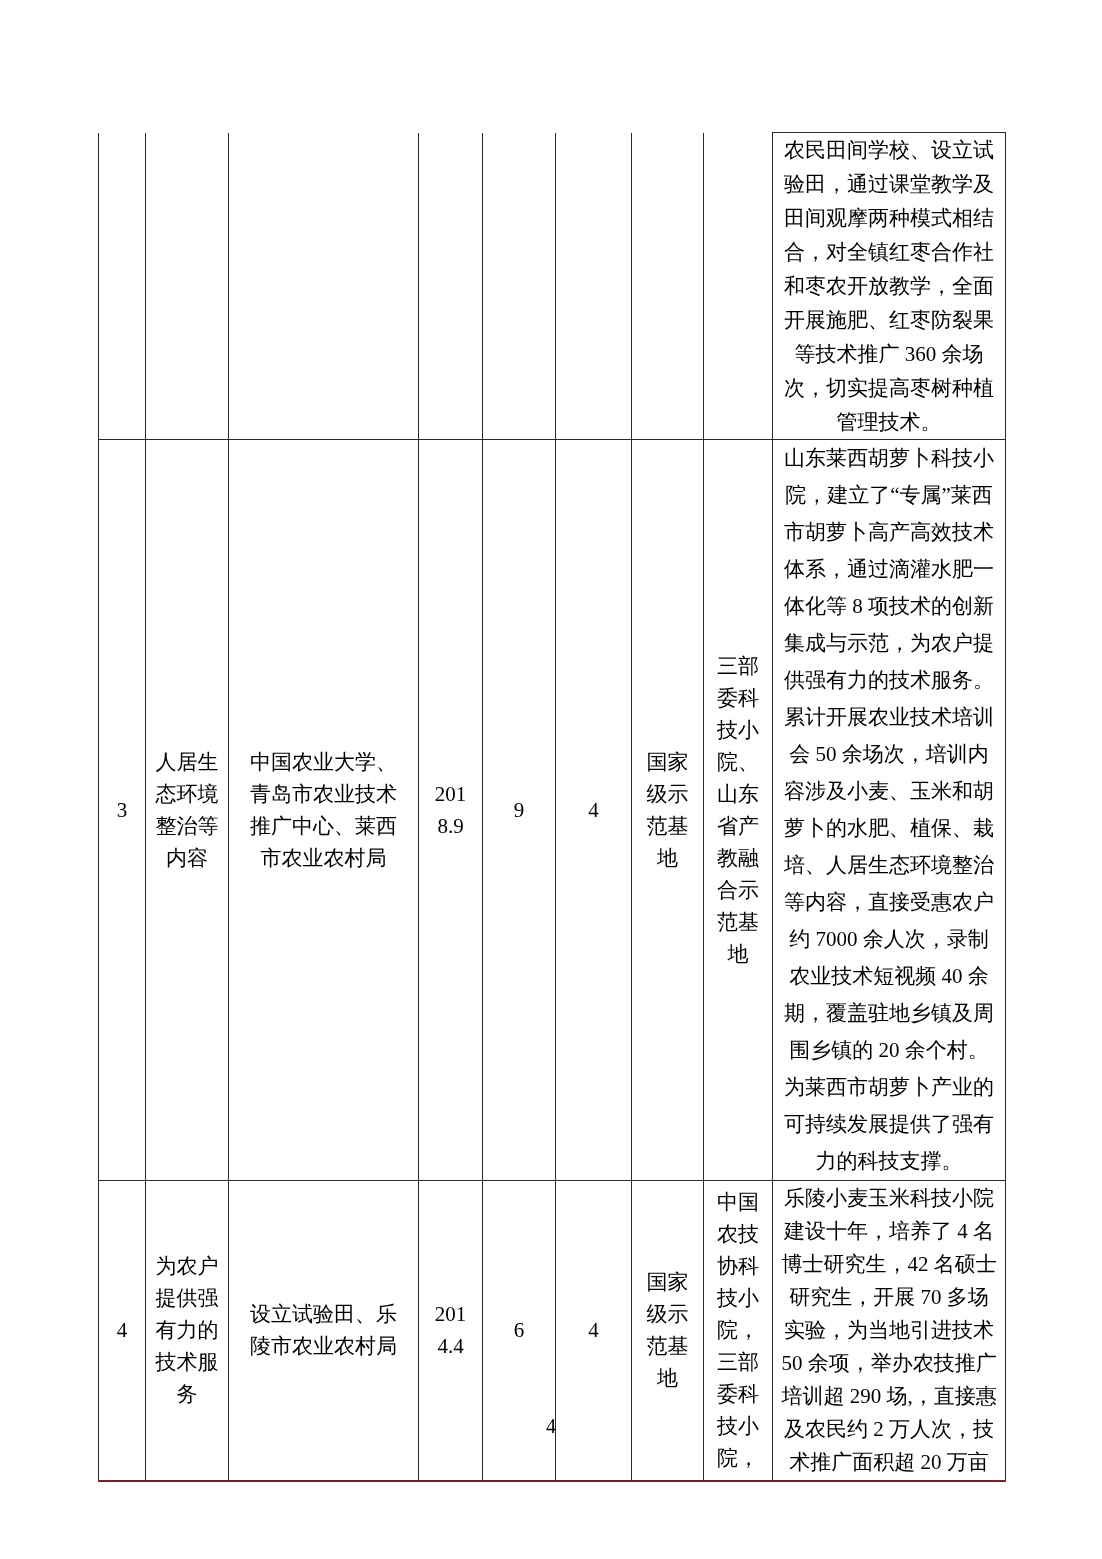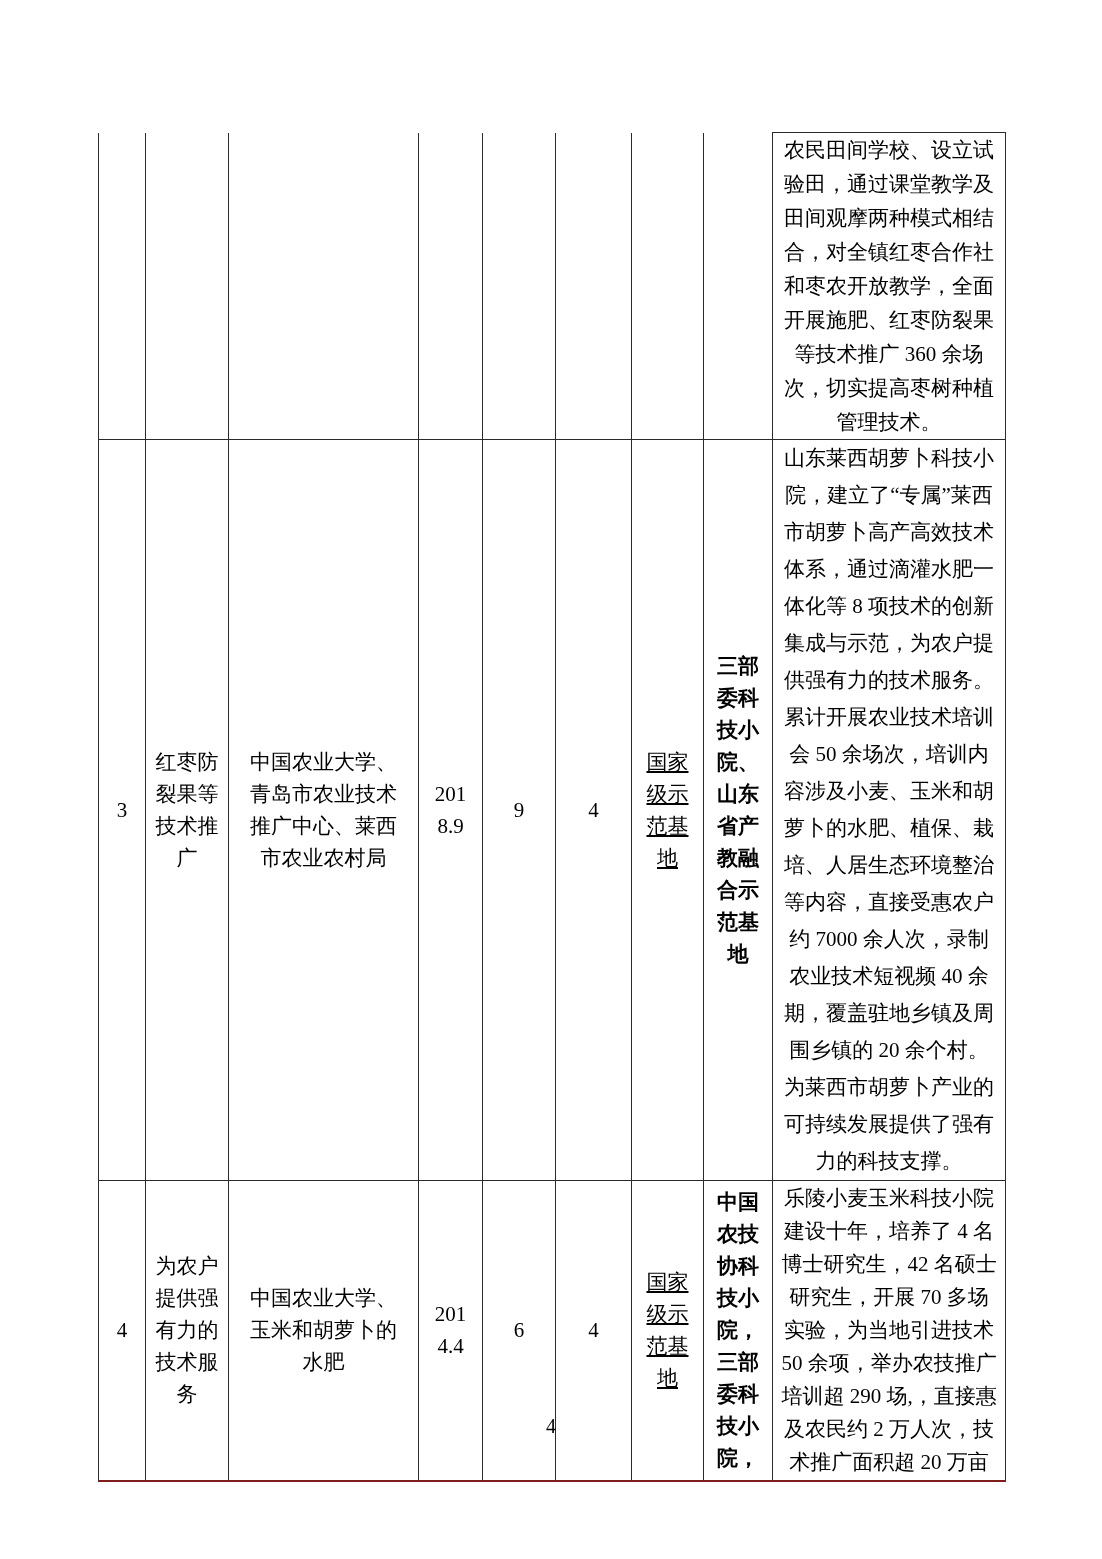--- a/index.html
+++ b/index.html
@@ -51,22 +51,22 @@
     padding: 0 8px;
   }
   tr.carryover td.desc { line-height: 34px; }
   tr.row4 td.desc { line-height: 33px; }
 
   td.founded {
     padding: 0 10px;
     word-break: break-all;
   }
   td.partners { padding: 0 12px; }
-  td.level    { padding: 0 6px; text-decoration: underline; }
-  td.honors   { padding: 0 6px; font-weight: bold; }
+  td.level    { padding: 0 6px; }
+  td.honors   { padding: 0 6px; }
 
   .pageno {
     position: absolute;
     top: 1412px;
     left: 0;
     width: 100%;
     text-align: center;
     font-size: 20px;
     line-height: 28px;
     color: #000000;
@@ -98,34 +98,34 @@
       <td class="founded"></td>
       <td class="metric"></td>
       <td class="metric"></td>
       <td class="level"></td>
       <td class="honors"></td>
       <td class="desc">农民田间学校、设立试验田，通过课堂教学及田间观摩两种模式相结合，对全镇红枣合作社和枣农开放教学，全面开展施肥、红枣防裂果等技术推广 360 余场次，切实提高枣树种植管理技术。</td>
     </tr>
 
     <tr class="row3">
       <td class="no">3</td>
-      <td class="name">红枣防裂果等技术推广</td>
+      <td class="name">人居生态环境整治等内容</td>
       <td class="partners">中国农业大学、青岛市农业技术推广中心、莱西市农业农村局</td>
       <td class="founded">2018.9</td>
       <td class="metric">9</td>
       <td class="metric">4</td>
       <td class="level">国家级示范基地</td>
       <td class="honors">三部委科技小院、山东省产教融合示范基地</td>
       <td class="desc">山东莱西胡萝卜科技小院，建立了“专属”莱西市胡萝卜高产高效技术体系，通过滴灌水肥一体化等 8 项技术的创新集成与示范，为农户提供强有力的技术服务。累计开展农业技术培训会 50 余场次，培训内容涉及小麦、玉米和胡萝卜的水肥、植保、栽培、人居生态环境整治等内容，直接受惠农户约 7000 余人次，录制农业技术短视频 40 余期，覆盖驻地乡镇及周围乡镇的 20 余个村。为莱西市胡萝卜产业的可持续发展提供了强有力的科技支撑。</td>
     </tr>
 
     <tr class="row4">
       <td class="no">4</td>
       <td class="name">为农户提供强有力的技术服务</td>
-      <td class="partners">中国农业大学、玉米和胡萝卜的水肥</td>
+      <td class="partners">设立试验田、乐陵市农业农村局</td>
       <td class="founded">2014.4</td>
       <td class="metric">6</td>
       <td class="metric">4</td>
       <td class="level">国家级示范基地</td>
       <td class="honors">中国农技协科技小院，三部委科技小院，</td>
       <td class="desc">乐陵小麦玉米科技小院建设十年，培养了 4 名博士研究生，42 名硕士研究生，开展 70 多场实验，为当地引进技术 50 余项，举办农技推广培训超 290 场,，直接惠及农民约 2 万人次，技术推广面积超 20 万亩</td>
     </tr>
   </tbody>
     </table>
 

